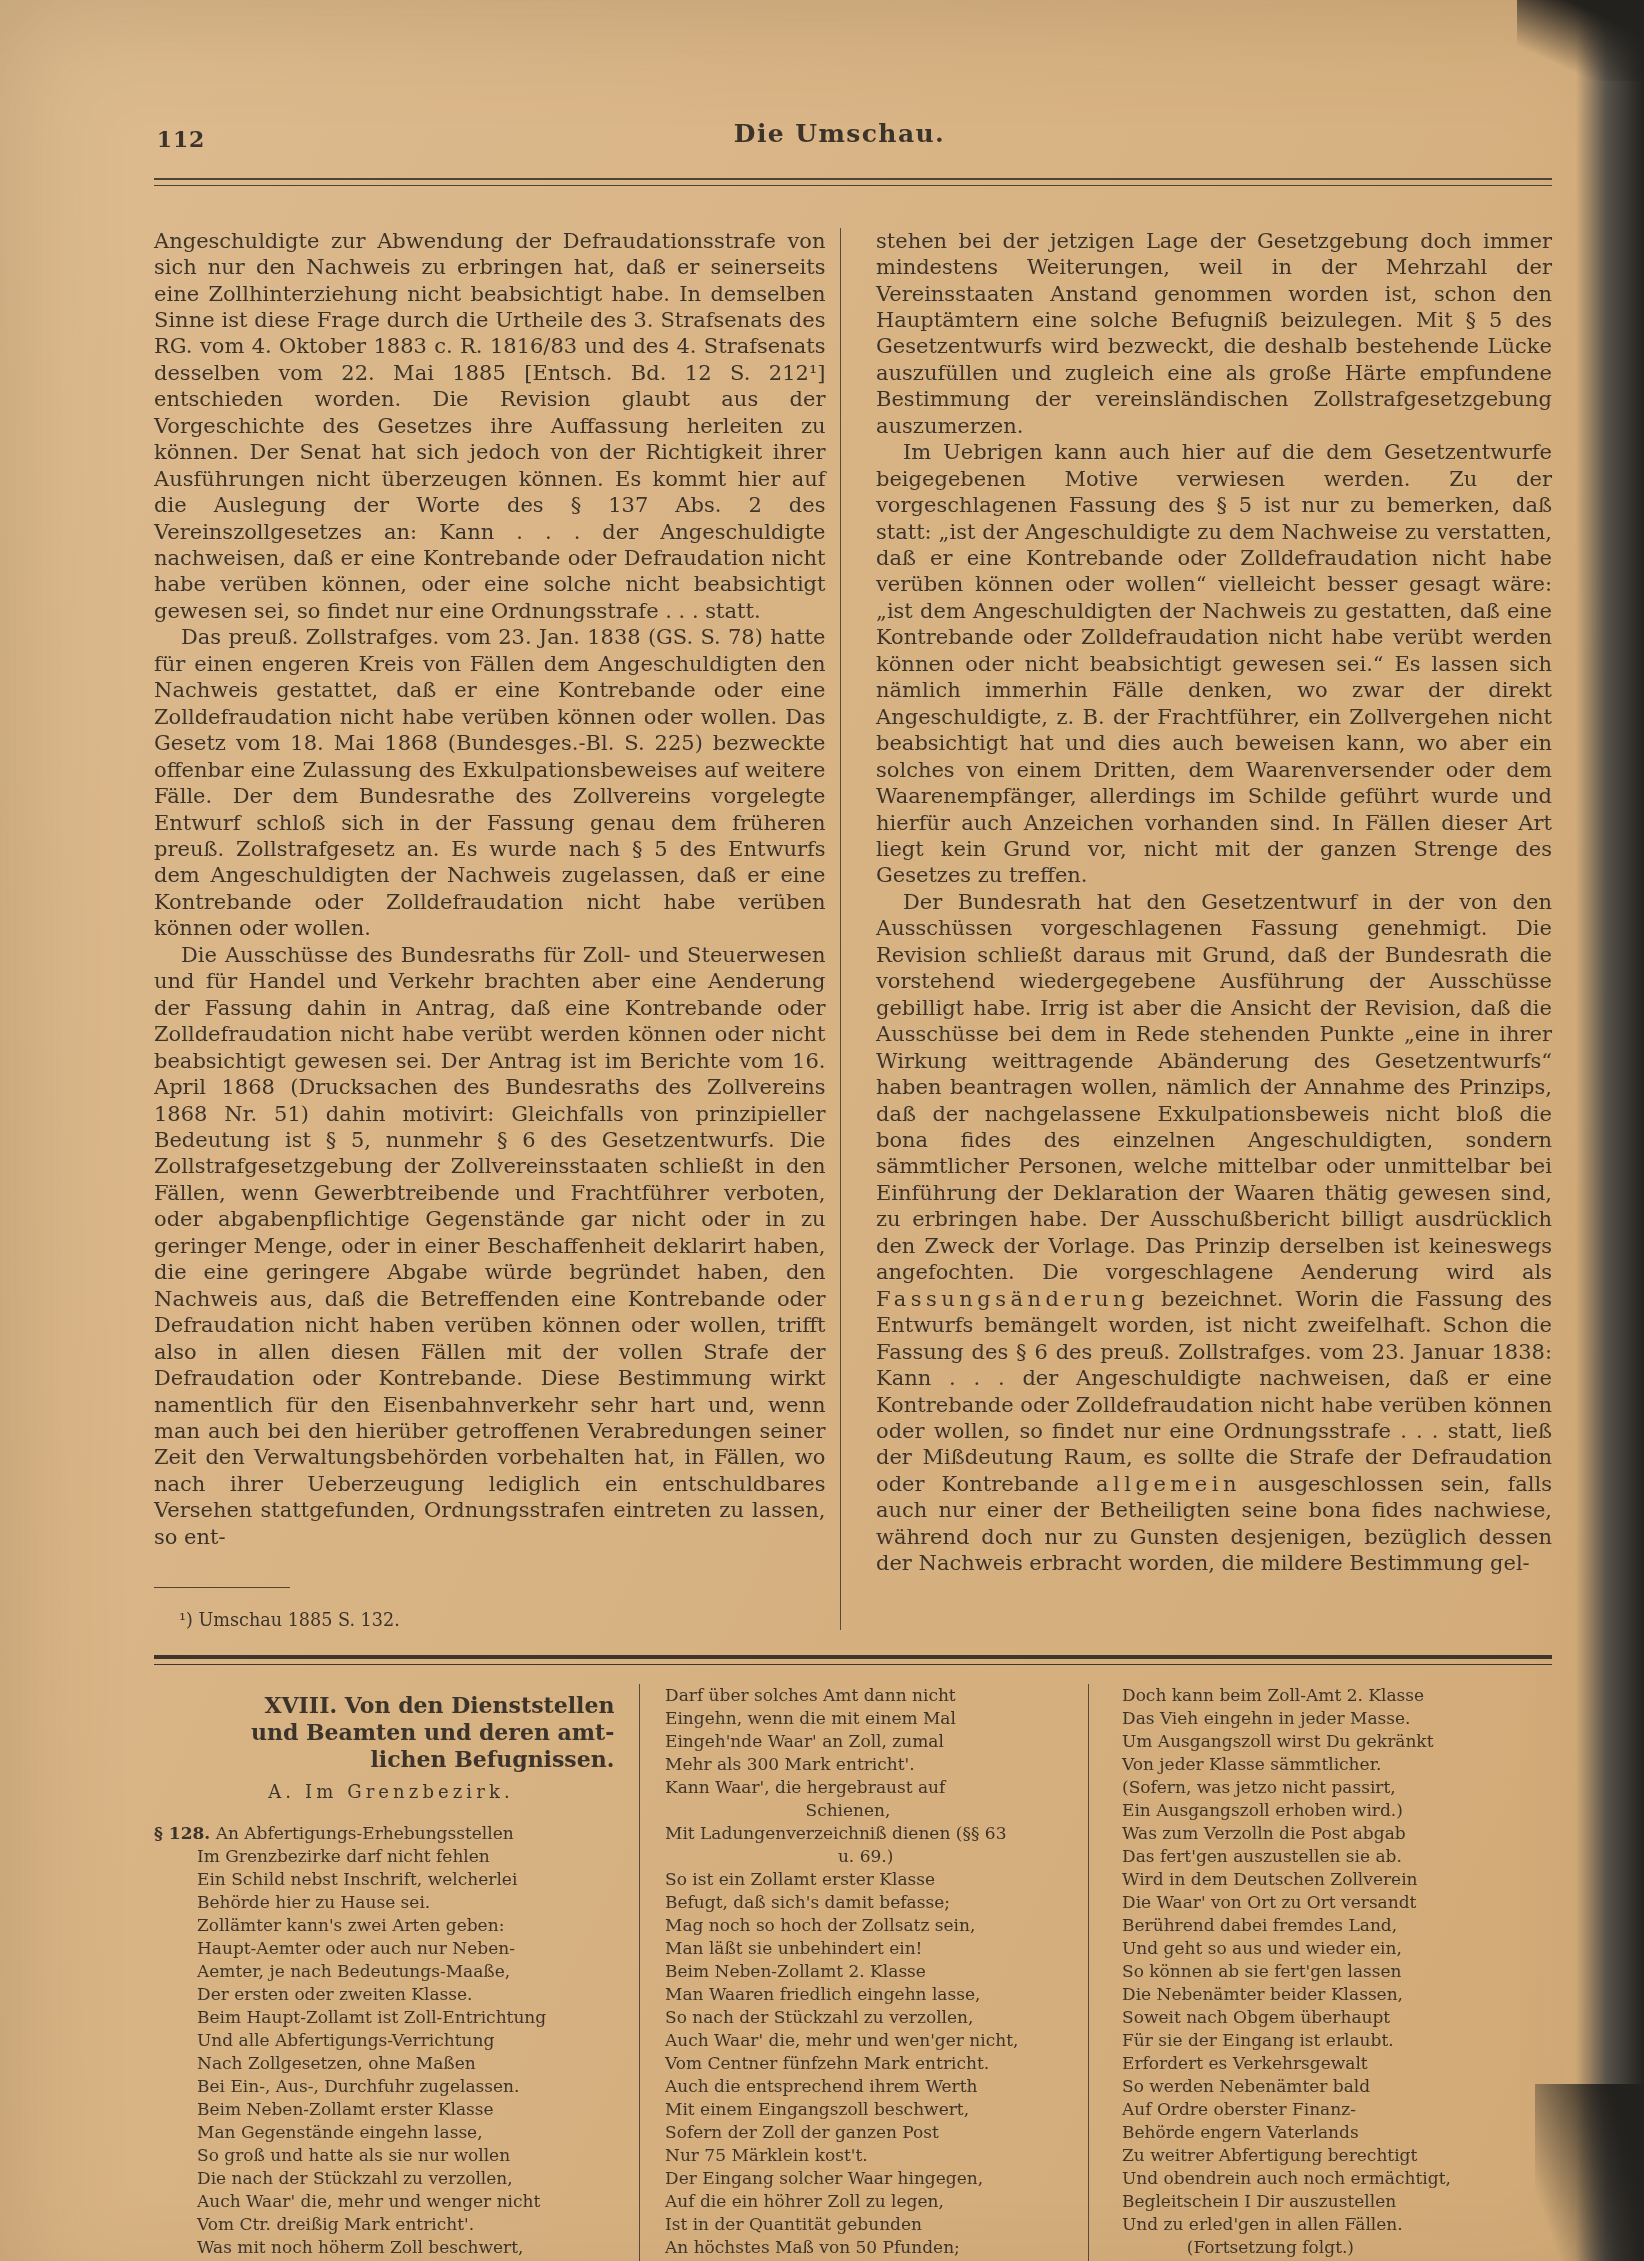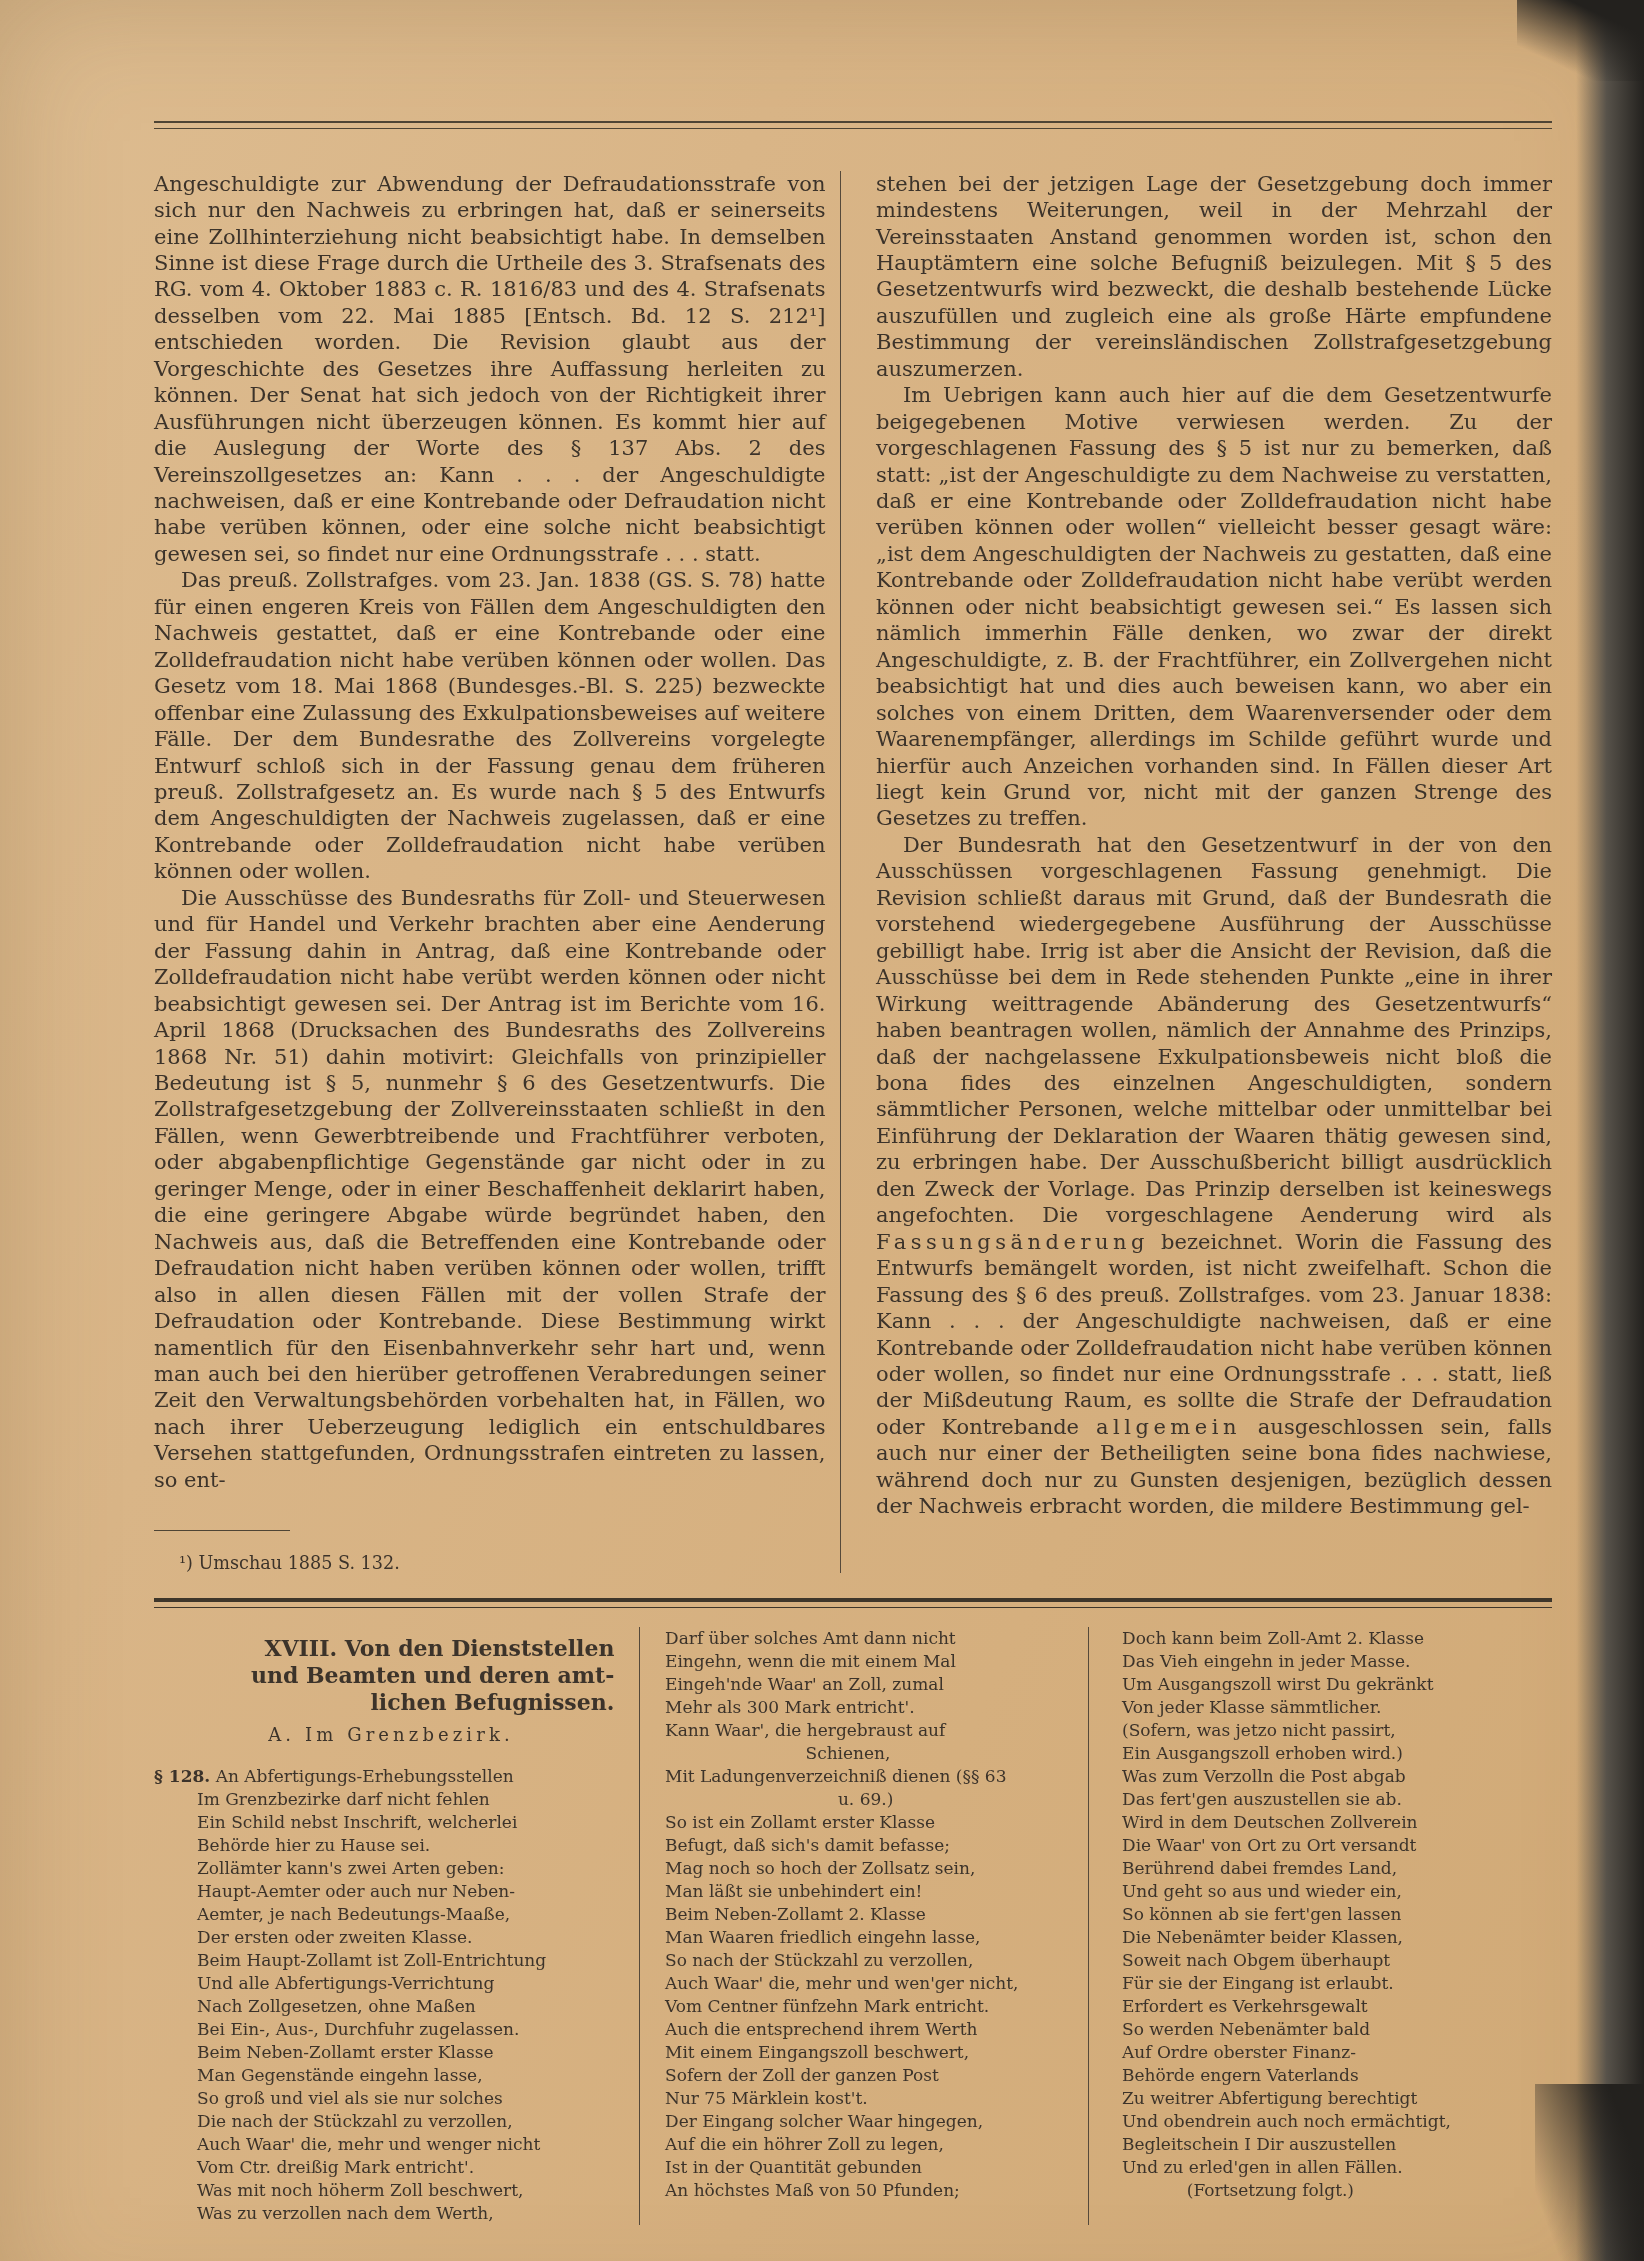--- a/index.html
+++ b/index.html
@@ -46,20 +46,24 @@
 </head>
 <body>
 
 <div class="page">
   <div class="edge-right"></div>
   <div class="edge-top-right"></div>
   <div class="edge-bottom-right"></div>
 
   <div class="content">
 
+    <header class="header">
+      <div class="page-num">112</div>
+      <div class="title">Die Umschau.</div>
+    </header>
 
     <div class="double-rule"></div>
 
     <main class="article">
       <div class="col-left">
         <p class="para">Angeschuldigte zur Abwendung der Defraudationsstrafe von sich nur den Nachweis zu erbringen hat, daß er seinerseits eine Zollhinterziehung nicht beabsichtigt habe. In demselben Sinne ist diese Frage durch die Urtheile des 3. Strafsenats des RG. vom 4. Oktober 1883 c. R. 1816/83 und des 4. Strafsenats desselben vom 22. Mai 1885 [Entsch. Bd. 12 S. 212¹] entschieden worden. Die Revision glaubt aus der Vorgeschichte des Gesetzes ihre Auffassung herleiten zu können. Der Senat hat sich jedoch von der Richtigkeit ihrer Ausführungen nicht überzeugen können. Es kommt hier auf die Auslegung der Worte des § 137 Abs. 2 des Vereinszollgesetzes an: Kann . . . der Angeschuldigte nachweisen, daß er eine Kontrebande oder Defraudation nicht habe verüben können, oder eine solche nicht beabsichtigt gewesen sei, so findet nur eine Ordnungsstrafe . . . statt.</p>
         <p class="para indent">Das preuß. Zollstrafges. vom 23. Jan. 1838 (GS. S. 78) hatte für einen engeren Kreis von Fällen dem Angeschuldigten den Nachweis gestattet, daß er eine Kontrebande oder eine Zolldefraudation nicht habe verüben können oder wollen. Das Gesetz vom 18. Mai 1868 (Bundesges.-Bl. S. 225) bezweckte offenbar eine Zulassung des Exkulpationsbeweises auf weitere Fälle. Der dem Bundesrathe des Zollvereins vorgelegte Entwurf schloß sich in der Fassung genau dem früheren preuß. Zollstrafgesetz an. Es wurde nach § 5 des Entwurfs dem Angeschuldigten der Nachweis zugelassen, daß er eine Kontrebande oder Zolldefraudation nicht habe verüben können oder wollen.</p>
         <p class="para indent">Die Ausschüsse des Bundesraths für Zoll- und Steuerwesen und für Handel und Verkehr brachten aber eine Aenderung der Fassung dahin in Antrag, daß eine Kontrebande oder Zolldefraudation nicht habe verübt werden können oder nicht beabsichtigt gewesen sei. Der Antrag ist im Berichte vom 16. April 1868 (Drucksachen des Bundesraths des Zollvereins 1868 Nr. 51) dahin motivirt: Gleichfalls von prinzipieller Bedeutung ist § 5, nunmehr § 6 des Gesetzentwurfs. Die Zollstrafgesetzgebung der Zollvereinsstaaten schließt in den Fällen, wenn Gewerbtreibende und Frachtführer verboten, oder abgabenpflichtige Gegenstände gar nicht oder in zu geringer Menge, oder in einer Beschaffenheit deklarirt haben, die eine geringere Abgabe würde begründet haben, den Nachweis aus, daß die Betreffenden eine Kontrebande oder Defraudation nicht haben verüben können oder wollen, trifft also in allen diesen Fällen mit der vollen Strafe der Defraudation oder Kontrebande. Diese Bestimmung wirkt namentlich für den Eisenbahnverkehr sehr hart und, wenn man auch bei den hierüber getroffenen Verabredungen seiner Zeit den Verwaltungsbehörden vorbehalten hat, in Fällen, wo nach ihrer Ueberzeugung lediglich ein entschuldbares Versehen stattgefunden, Ordnungsstrafen eintreten zu lassen, so ent-</p>
         <div class="footnote-rule"></div>
         <p class="footnote">¹) Umschau 1885 S. 132.</p>
@@ -87,21 +91,21 @@
             <div class="vline">Zollämter kann's zwei Arten geben:</div>
             <div class="vline">Haupt-Aemter oder auch nur Neben-</div>
             <div class="vline">Aemter, je nach Bedeutungs-Maaße,</div>
             <div class="vline">Der ersten oder zweiten Klasse.</div>
             <div class="vline">Beim Haupt-Zollamt ist Zoll-Entrichtung</div>
             <div class="vline">Und alle Abfertigungs-Verrichtung</div>
             <div class="vline">Nach Zollgesetzen, ohne Maßen</div>
             <div class="vline">Bei Ein-, Aus-, Durchfuhr zugelassen.</div>
             <div class="vline">Beim Neben-Zollamt erster Klasse</div>
             <div class="vline">Man Gegenstände eingehn lasse,</div>
-            <div class="vline">So groß und viel als sie nur solches</div>
+            <div class="vline">So groß und hatte als sie nur wollen</div>
             <div class="vline">Die nach der Stückzahl zu verzollen,</div>
             <div class="vline">Auch Waar' die, mehr und wenger nicht</div>
             <div class="vline">Vom Ctr. dreißig Mark entricht'.</div>
             <div class="vline">Was mit noch höherm Zoll beschwert,</div>
             <div class="vline">Was zu verzollen nach dem Werth,</div>
           </div>
       </div>
       <div class="vcol vcol2">
         <div class="verse">
             <div class="vline">Darf über solches Amt dann nicht</div>

